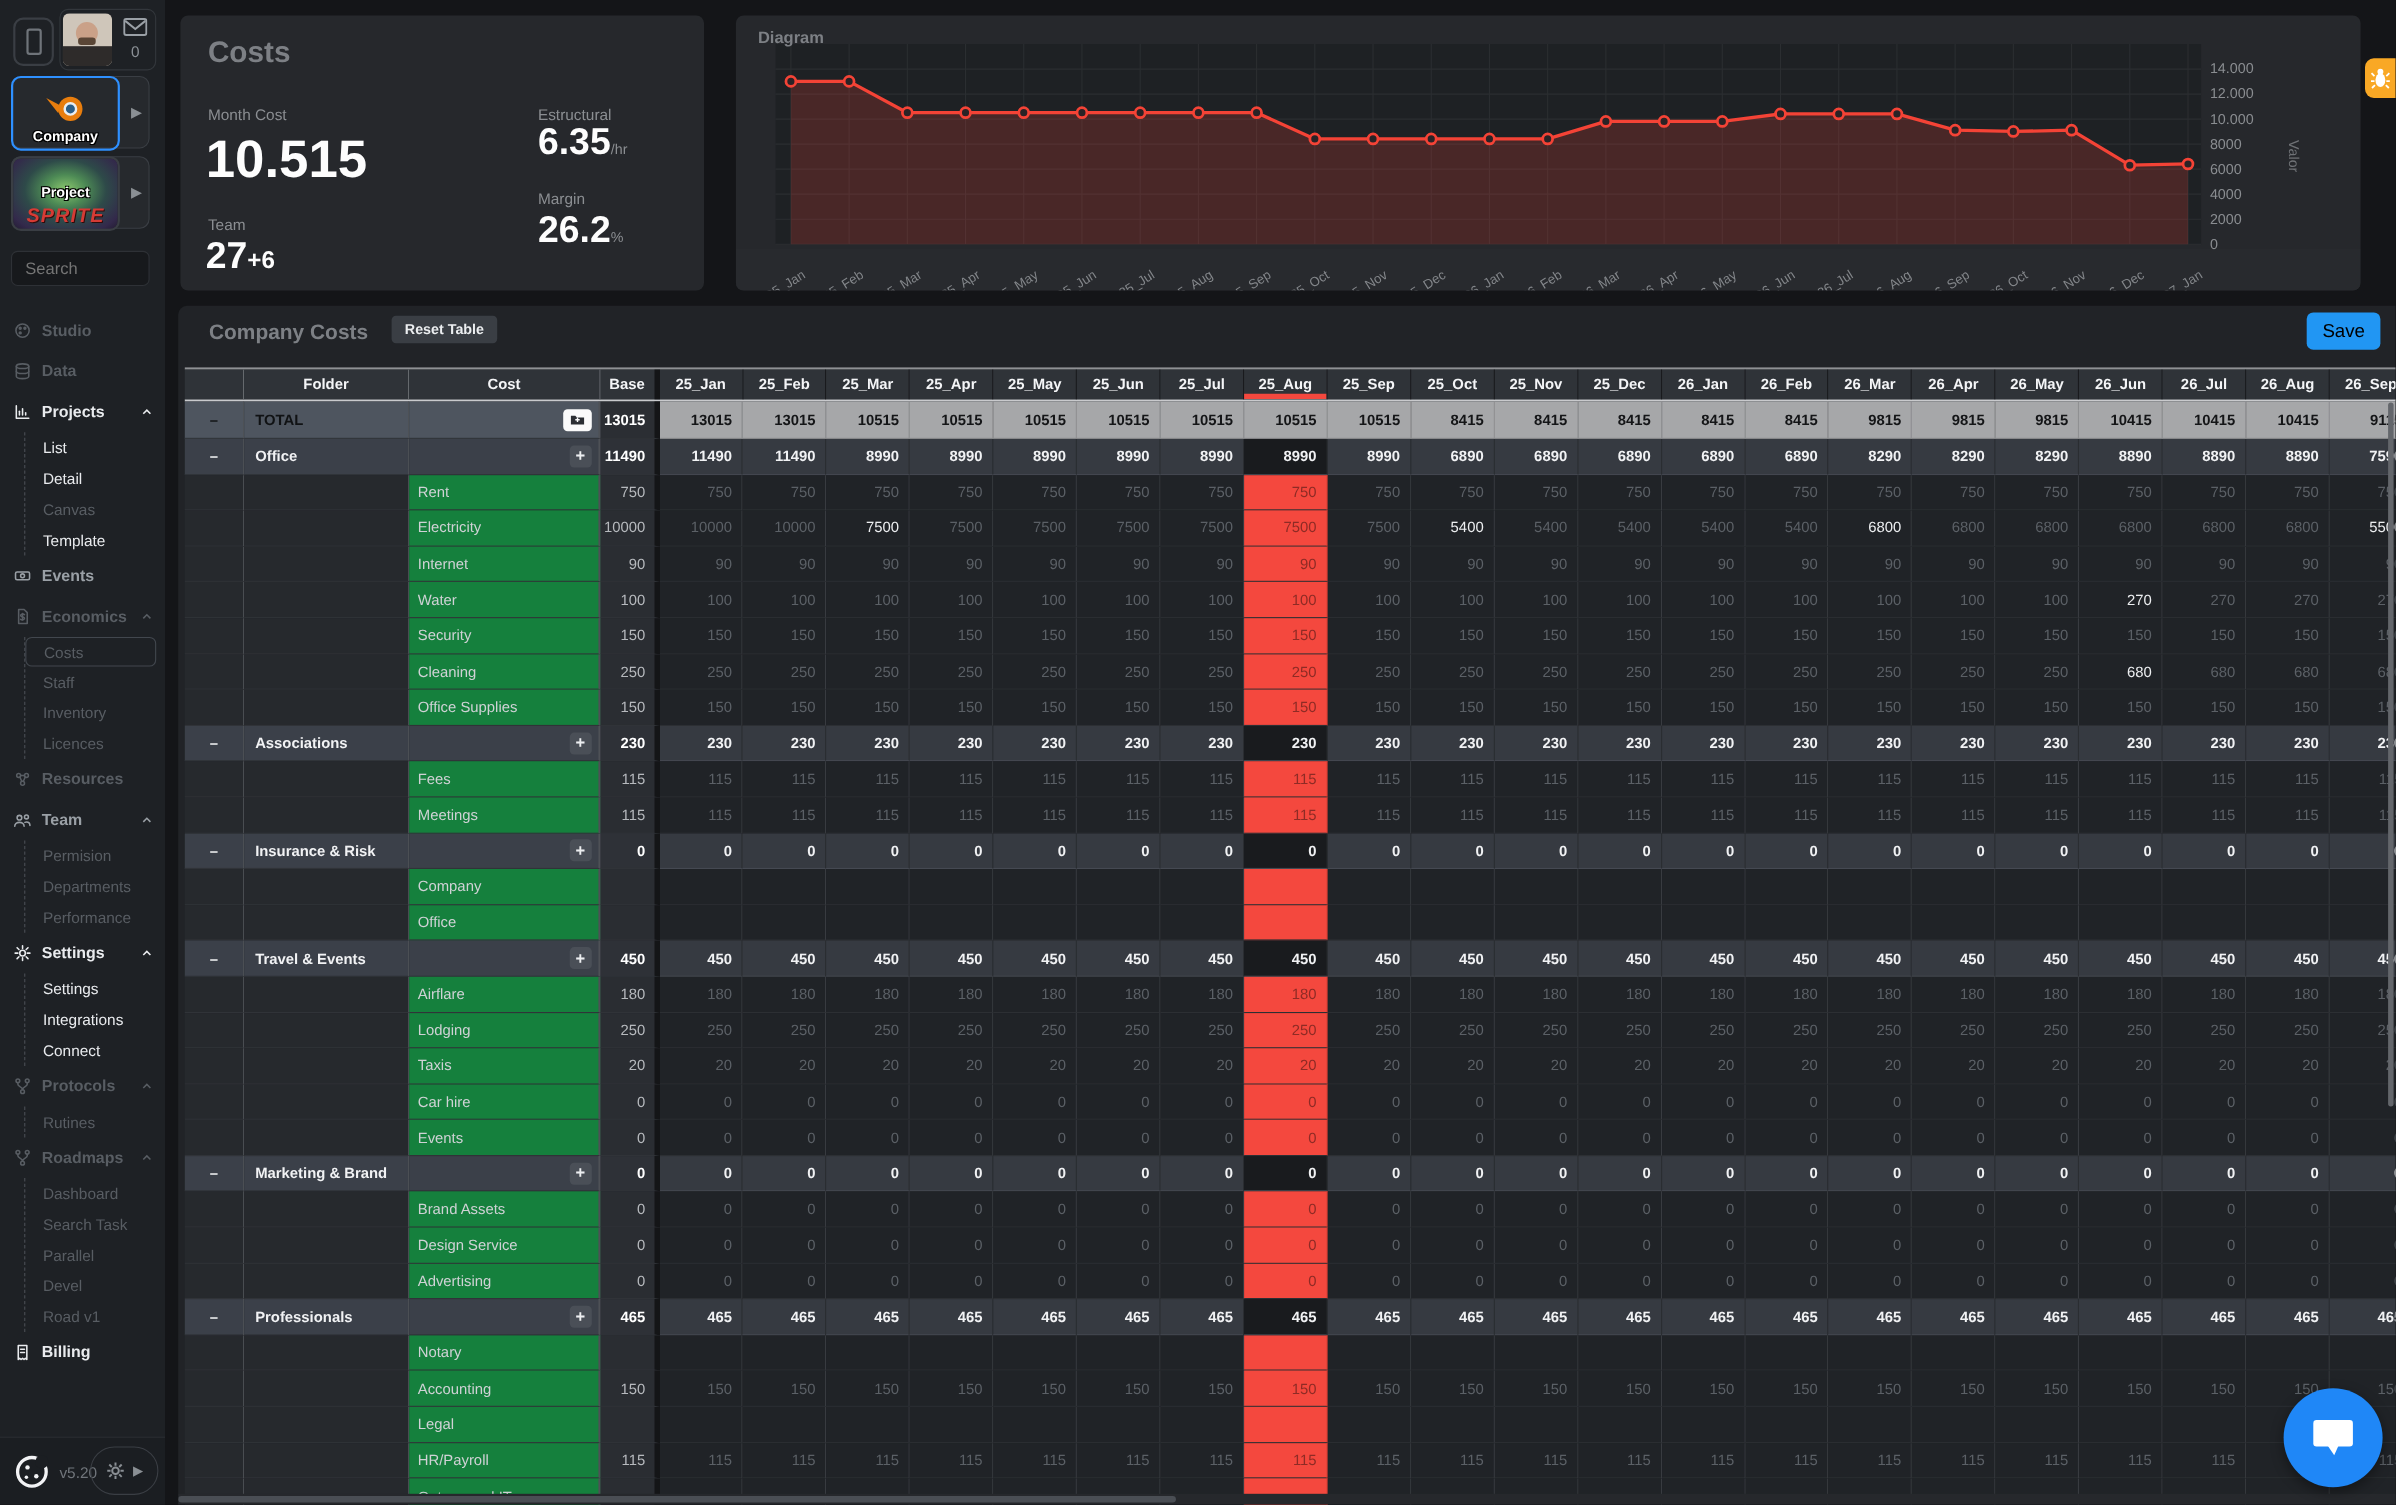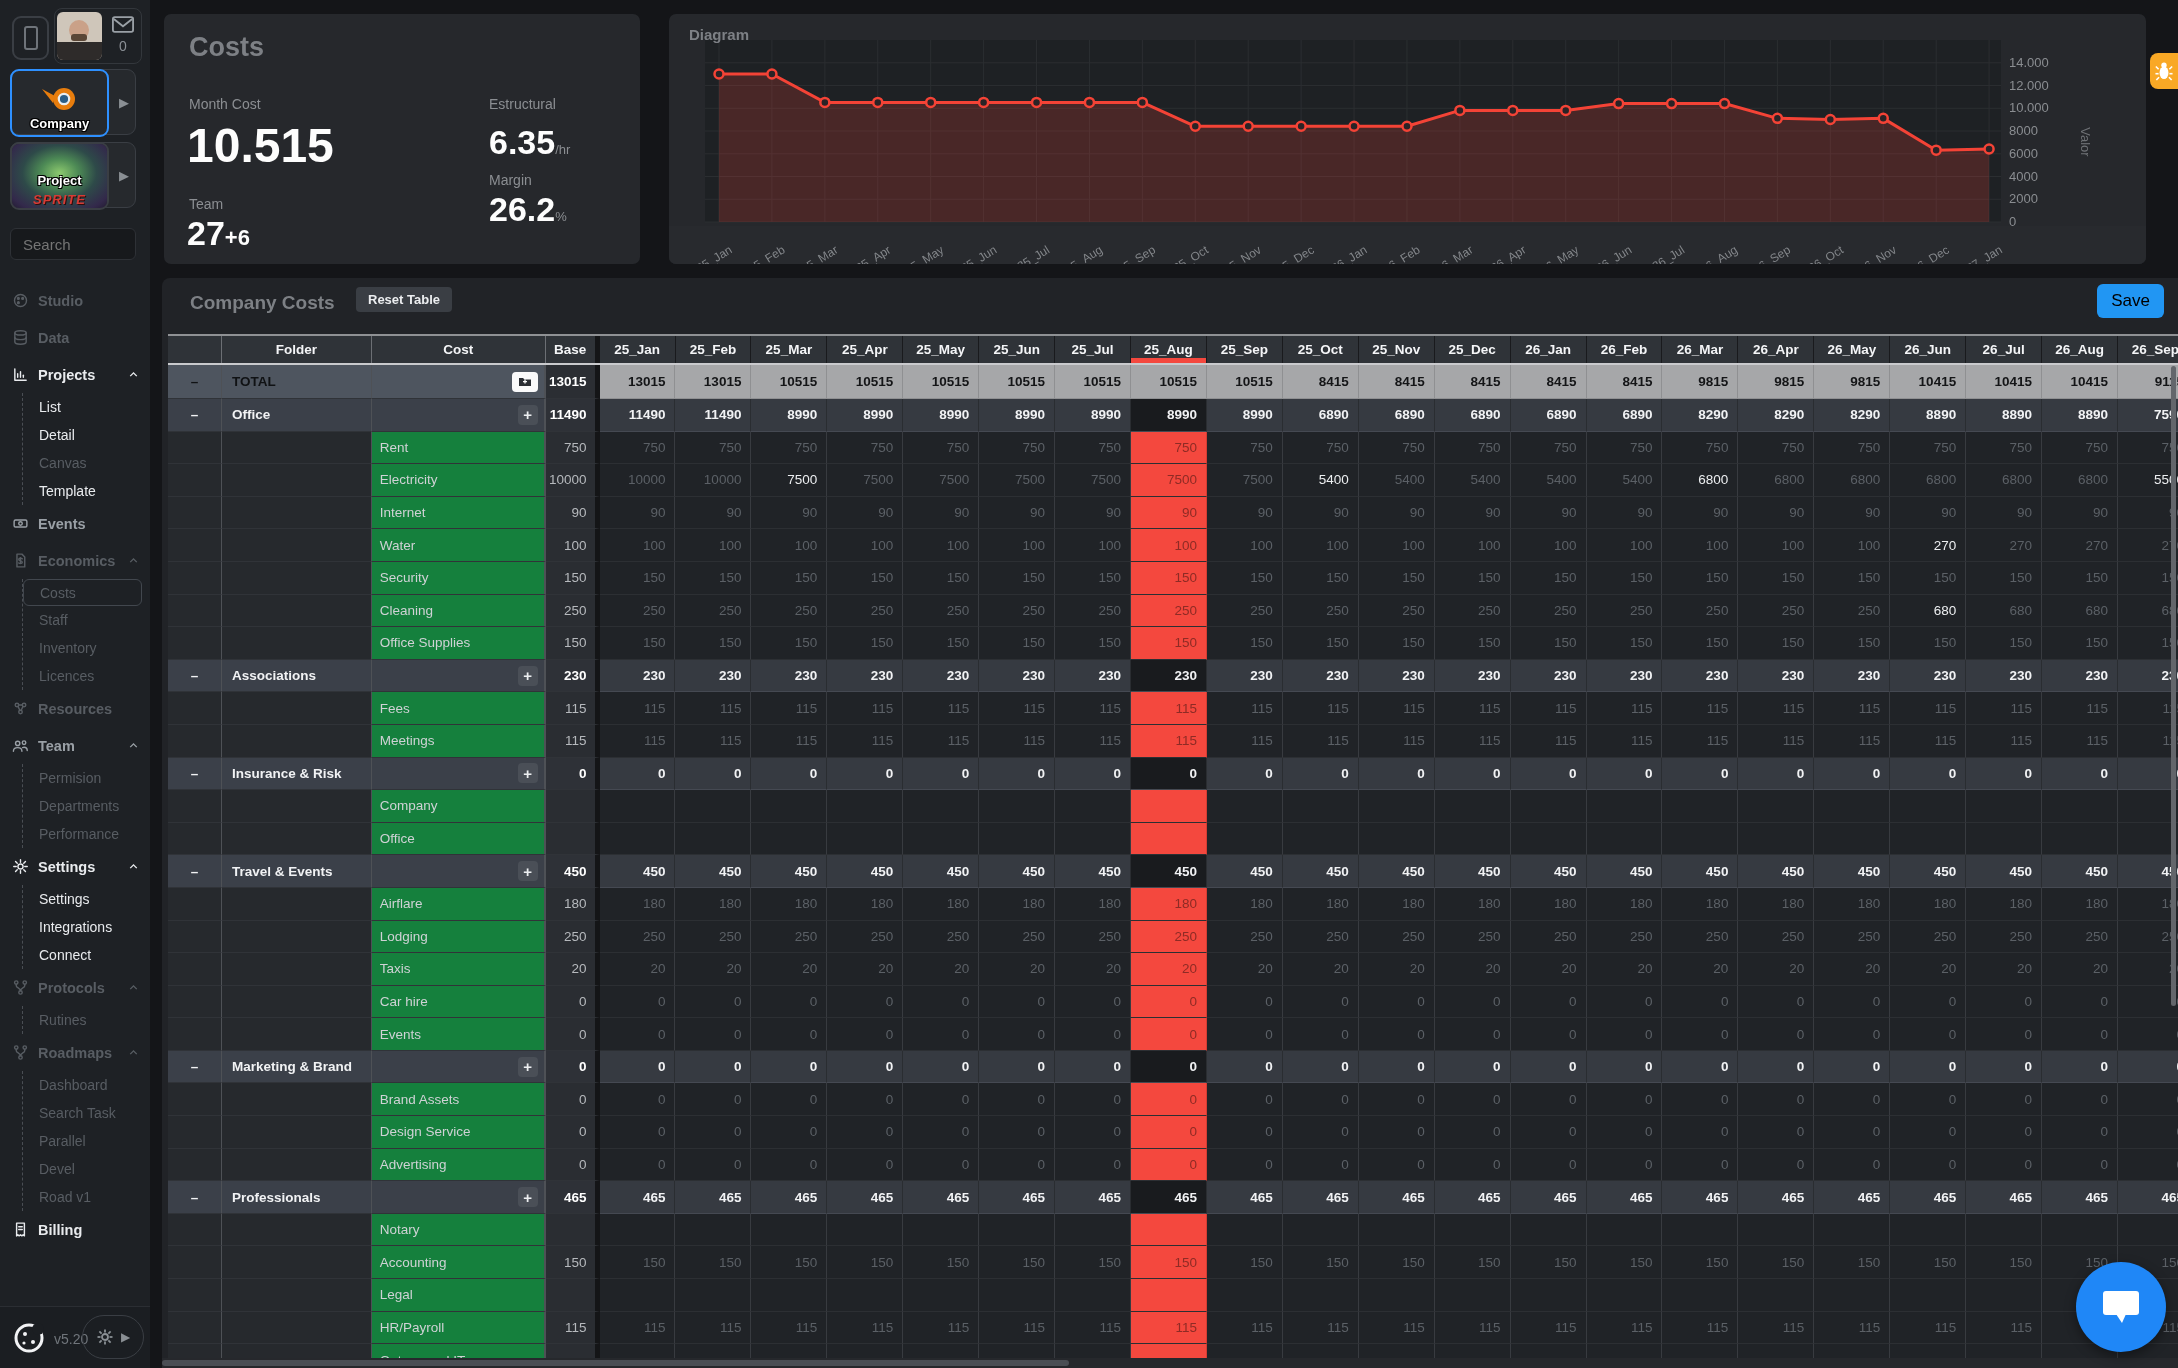--- a/index.html
+++ b/index.html
@@ -20,21 +20,21 @@
   .card{position:absolute;left:10px;width:126px;height:66px;border:1px solid #3a3e44;border-radius:9px;background:#26292d;}
   .card .sel{position:absolute;left:-1px;top:-1px;width:99px;height:68px;border:2px solid #2e90ff;border-radius:9px;
              display:flex;flex-direction:column;align-items:center;justify-content:flex-end;overflow:hidden;}
   .card .chev{position:absolute;right:6px;top:0;height:100%;display:flex;align-items:center;color:#8a8f94;font-size:13px;}
   .card-label{font-size:13px;font-weight:bold;color:#fff;margin-bottom:4px;
               text-shadow:-1px -1px 0 #000,1px -1px 0 #000,-1px 1px 0 #000,1px 1px 0 #000;}
   #company-card{top:69px;}
   #project-card{top:142px;}
   .proj-img{position:absolute;inset:0;background:
       radial-gradient(ellipse at 50% 45%, #8cc96e 0%, #4d8a55 28%, #2e4a49 55%, #33294b 85%, #241c33 100%);}
-  .proj-sub{font-size:13px;font-weight:bold;font-style:italic;color:#d63b35;letter-spacing:1px;margin-bottom:1px;
+  .proj-sub{font-size:18px;font-weight:bold;font-style:italic;color:#d63b35;letter-spacing:1px;margin-bottom:1px;
             text-shadow:1px 1px 0 #310b0b;}
   #search-box{position:absolute;left:10px;top:228px;width:126px;height:32px;background:#17191c;border:1px solid #2e3136;
               border-radius:6px;color:#6b7076;font-size:15px;padding:0 12px;outline:none;}
   #nav{position:absolute;left:0;top:282px;width:150px;}
   .nav-sec{display:flex;align-items:center;height:37px;padding:0 10px 0 12px;cursor:pointer;}
   .nav-sec .ic{width:17px;height:17px;margin-right:9px;flex:0 0 auto;}
   .nav-sec .lbl{font-size:14.5px;font-weight:bold;flex:1;}
   .nav-sec .chv{width:13px;height:13px;}
   .nav-kids{margin-left:22px;border-left:1px dashed #4a4e54;padding-left:0;}
   .nav-kid{display:flex;align-items:center;height:28px;padding-left:16px;font-size:14px;cursor:pointer;}
@@ -328,21 +328,21 @@
         <span style="font-size:12px;">▶</span>
       </div>
     </div>
   </div>
 
   <div class="panel" id="costs-panel">
     <div class="p-title" id="costs-title">Costs</div>
     <div class="metric-label" style="left:25px;top:82px;">Month Cost</div>
     <div class="metric-big" style="left:23px;top:104px;font-size:48px;">10.515</div>
     <div class="metric-label" style="left:325px;top:82px;">Estructural</div>
-    <div class="metric-big" style="left:325px;top:109px;font-size:34px;">
+    <div class="metric-big" style="left:325px;top:96px;font-size:34px;">
       <span>6.35</span><span class="unit">/hr</span>
     </div>
     <div class="metric-label" style="left:325px;top:158px;">Margin</div>
     <div class="metric-big" style="left:325px;top:176px;font-size:34px;">
       <span>26.2</span><span class="unit">%</span>
     </div>
     <div class="metric-label" style="left:25px;top:182px;">Team</div>
     <div class="metric-big" style="left:23px;top:200px;font-size:34px;">
       <span>27</span><span style="font-size:22px;">+6</span>
     </div>

